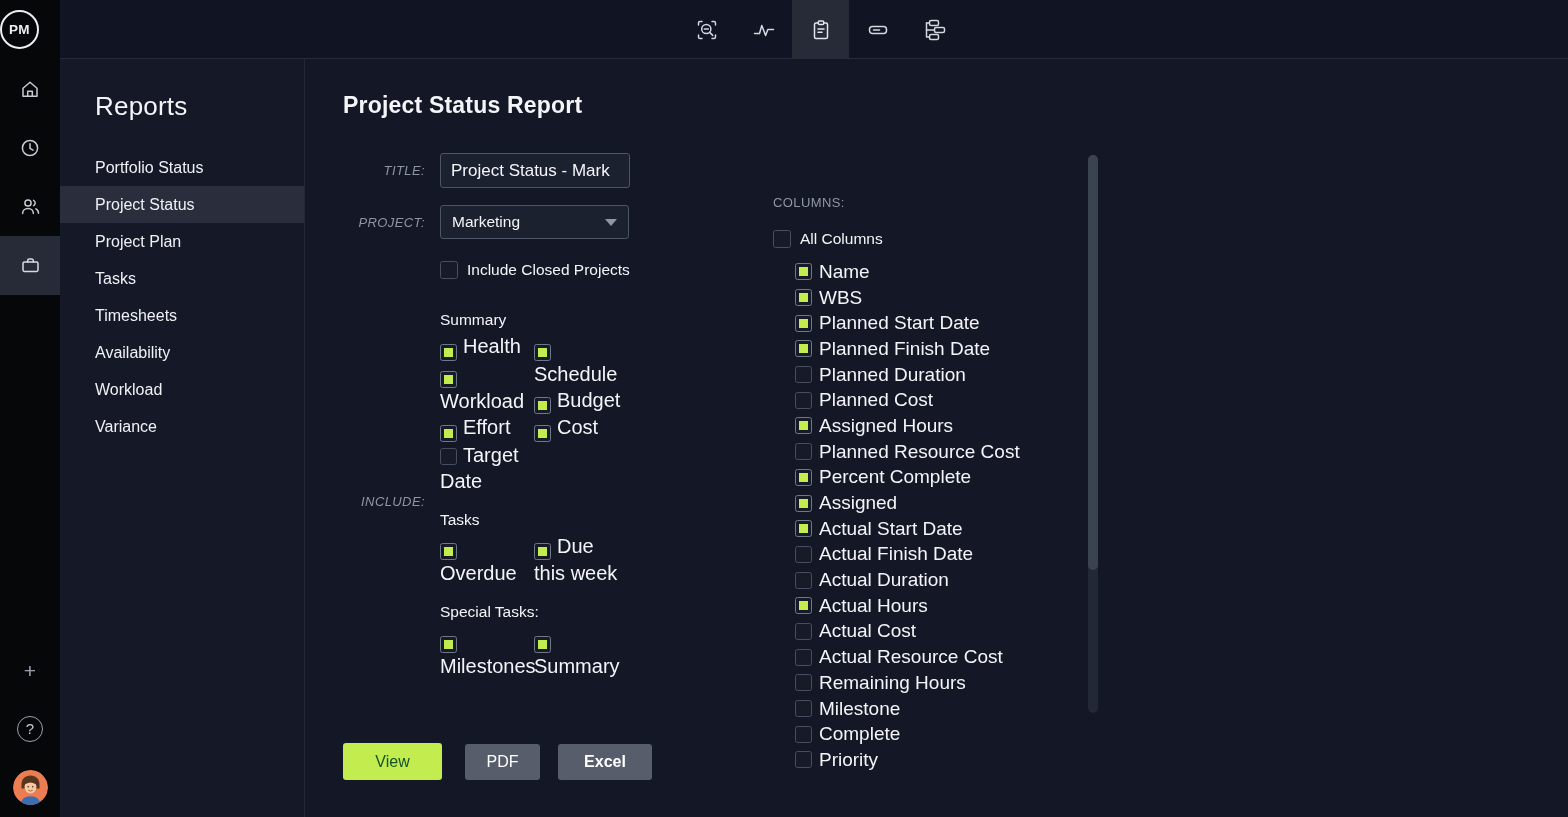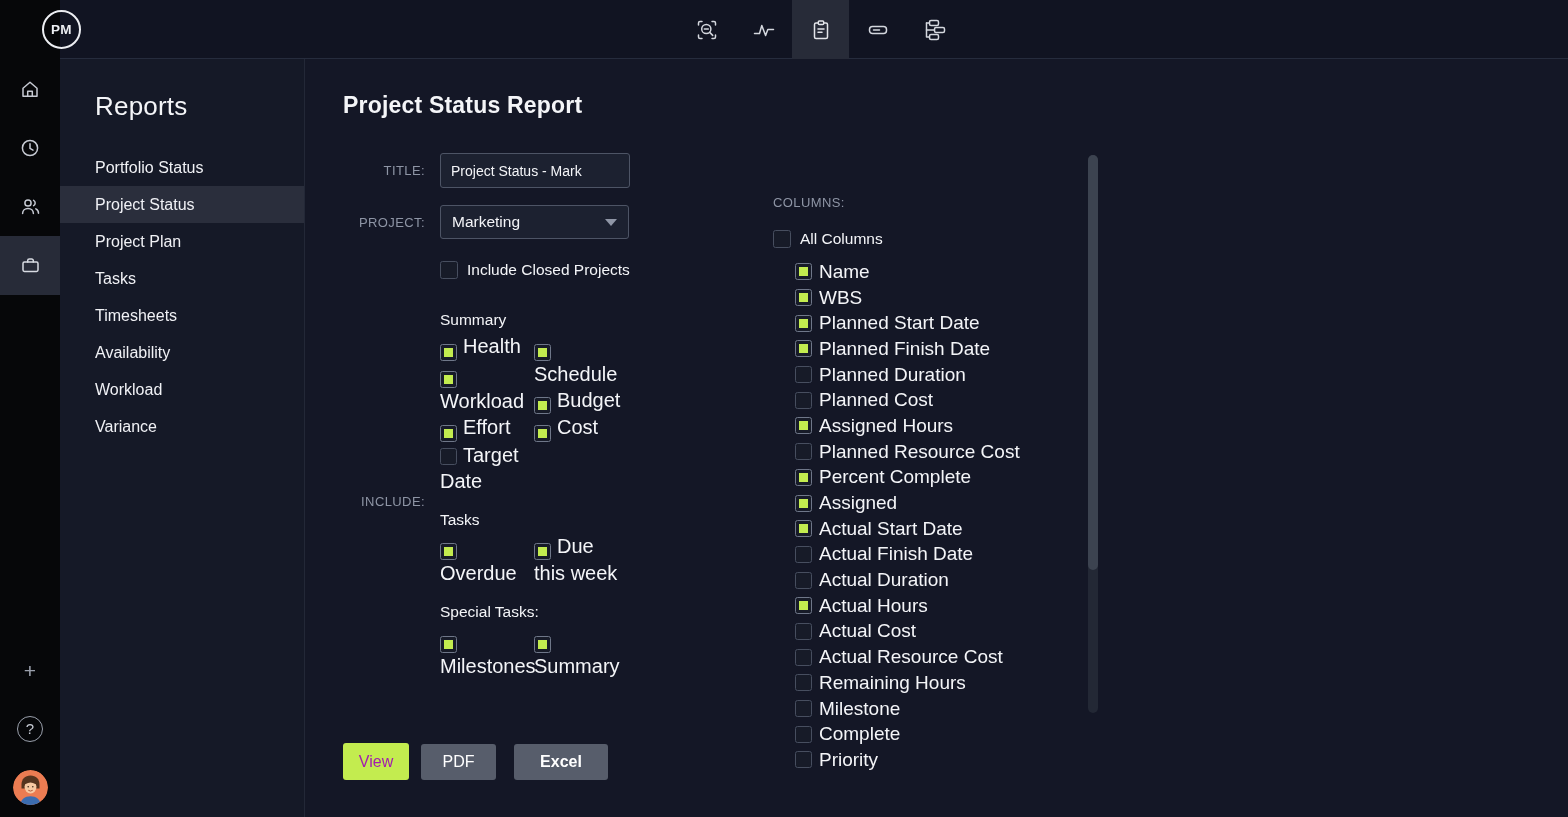--- a/index.html
+++ b/index.html
@@ -9,21 +9,21 @@
     --cb-border:#474e5f; --cb-border-on:#6f7789; --cb-bg:#171b28;
     --btn-gray:#575d6b; --input-bg:#1c2130; --input-border:#4d5465;
   }
   *{margin:0;padding:0;box-sizing:border-box;}
   html,body{width:1568px;height:817px;overflow:hidden;background:var(--content);
     font-family:"Liberation Sans",sans-serif;color:var(--txt);}
   .app{position:relative;width:1568px;height:817px;}
 
   
   .rail{position:absolute;left:0;top:0;width:60px;height:817px;background:var(--rail);z-index:3;}
-  .logo{position:absolute;left:0;top:0;width:81px;height:59px;display:flex;align-items:center;justify-content:flex-end;}
+  .logo{position:absolute;left:0;top:0;width:81px;height:59px;display:flex;align-items:center;justify-content:flex-start;}
   .logo-circle{width:39px;height:39px;border:2.2px solid #eceef2;border-radius:50%;
     display:flex;align-items:center;justify-content:center;font-size:13.5px;font-weight:bold;color:#eceef2;letter-spacing:.3px;}
   .rail-item{position:absolute;left:0;width:60px;height:59px;display:flex;align-items:center;justify-content:center;}
   .rail-item.active{background:var(--tile);}
   .rail-glyph{font-size:21px;color:#9aa0ac;line-height:1;}
   .help-circle{width:26px;height:26px;border:1.6px solid #9aa0ac;border-radius:50%;
     display:flex;align-items:center;justify-content:center;font-size:15px;color:#c6cad3;}
   .avatar{width:35px;height:35px;border-radius:50%;overflow:hidden;}
 
   
@@ -40,24 +40,24 @@
   .rp-list{margin-top:27px;}
   .r-item{height:37px;line-height:37px;padding-left:35px;font-size:16px;color:#f0f1f5;cursor:default;}
   .r-item.active{background:var(--sel);}
 
   
   .content{position:absolute;left:305px;top:59px;right:0;bottom:0;background:var(--content);}
   .page-title{position:absolute;left:38px;top:33px;font-size:23px;font-weight:600;letter-spacing:.2px;}
 
   .form{position:absolute;left:38px;top:94px;width:400px;}
   .form-row{display:flex;margin-bottom:17px;}
-  .form-label{width:82px;text-align:right;font-size:13px;color:var(--muted);letter-spacing:.4px;padding-top:10px;flex:none;}
+  .form-label{width:82px;text-align:right;font-size:13px;color:var(--muted);letter-spacing:.4px;padding-top:10px;flex:none;font-style:italic;}
   .form-ctrl{margin-left:15px;}
   .text-input{width:190px;height:35px;background:var(--input-bg);border:1px solid var(--input-border);
-    border-radius:3px;color:var(--txt);font-size:14px;padding:16px 10px;font-family:"Liberation Sans",sans-serif;}
+    border-radius:3px;color:var(--txt);font-size:17px;padding:16px 10px;font-family:"Liberation Sans",sans-serif;}
   .select{width:189px;height:34px;background:var(--input-bg);border:1px solid var(--input-border);
     border-radius:3px;display:flex;align-items:center;padding:0 11px;font-size:15.5px;cursor:default;}
   .select .caret{margin-left:auto;width:0;height:0;border-left:6.5px solid transparent;
     border-right:6.5px solid transparent;border-top:7px solid #8f96a6;}
   .closed-row{margin:22px 0 0 97px;display:flex;align-items:center;gap:9px;font-size:15.5px;margin-bottom:28px;}
 
   .cb{width:17px;height:17px;border:1.5px solid var(--cb-border);border-radius:2.5px;background:var(--cb-bg);
     display:inline-flex;align-items:center;justify-content:center;flex:none;}
   .cb.checked{border-color:var(--cb-border-on);}
   .cb.checked::after{content:"";width:9px;height:9px;background:var(--lime);}
@@ -68,21 +68,21 @@
   .inc-header{font-size:15.5px;line-height:26px;color:var(--txt);}
   .inc-group{margin-bottom:13px;}
   .inc-cols{display:flex;gap:10px;}
   .inc-col{width:84px;flex:none;}
   .inc-col:last-child{width:96px;}
   .inc-item{display:block;font-size:20px;line-height:26px;color:var(--txt);cursor:default;}
   .inc-item .cb{vertical-align:-3.5px;margin-right:6px;}
 
   .btn-row{position:absolute;left:38px;top:684px;display:flex;align-items:center;}
   .btn{border:none;border-radius:3px;font-size:16px;font-family:"Liberation Sans",sans-serif;cursor:default;}
-  .btn.primary{width:66px;height:37px;background:var(--lime);color:#a21caf;margin-right:12px;}
+  .btn.primary{width:99px;height:37px;background:var(--lime);color:#14532d;margin-right:23px;}
   .btn.gray{background:var(--btn-gray);color:#fff;height:36px;}
   .btn.pdf{width:75px;margin-right:18px;}
   .btn.excel{width:94px;font-weight:bold;}
 
   
   .columns{position:absolute;left:468px;top:96px;width:300px;margin-top:40px;}
   .cols-label{font-size:13px;color:var(--muted);letter-spacing:.4px;}
   .all-row{margin-top:16px;display:flex;align-items:center;gap:9px;font-size:15.5px;height:26px;}
   .cols-list{margin-top:7px;}
   .col-row{display:flex;align-items:center;gap:7px;height:25.7px;font-size:19px;margin-left:22px;cursor:default;}

